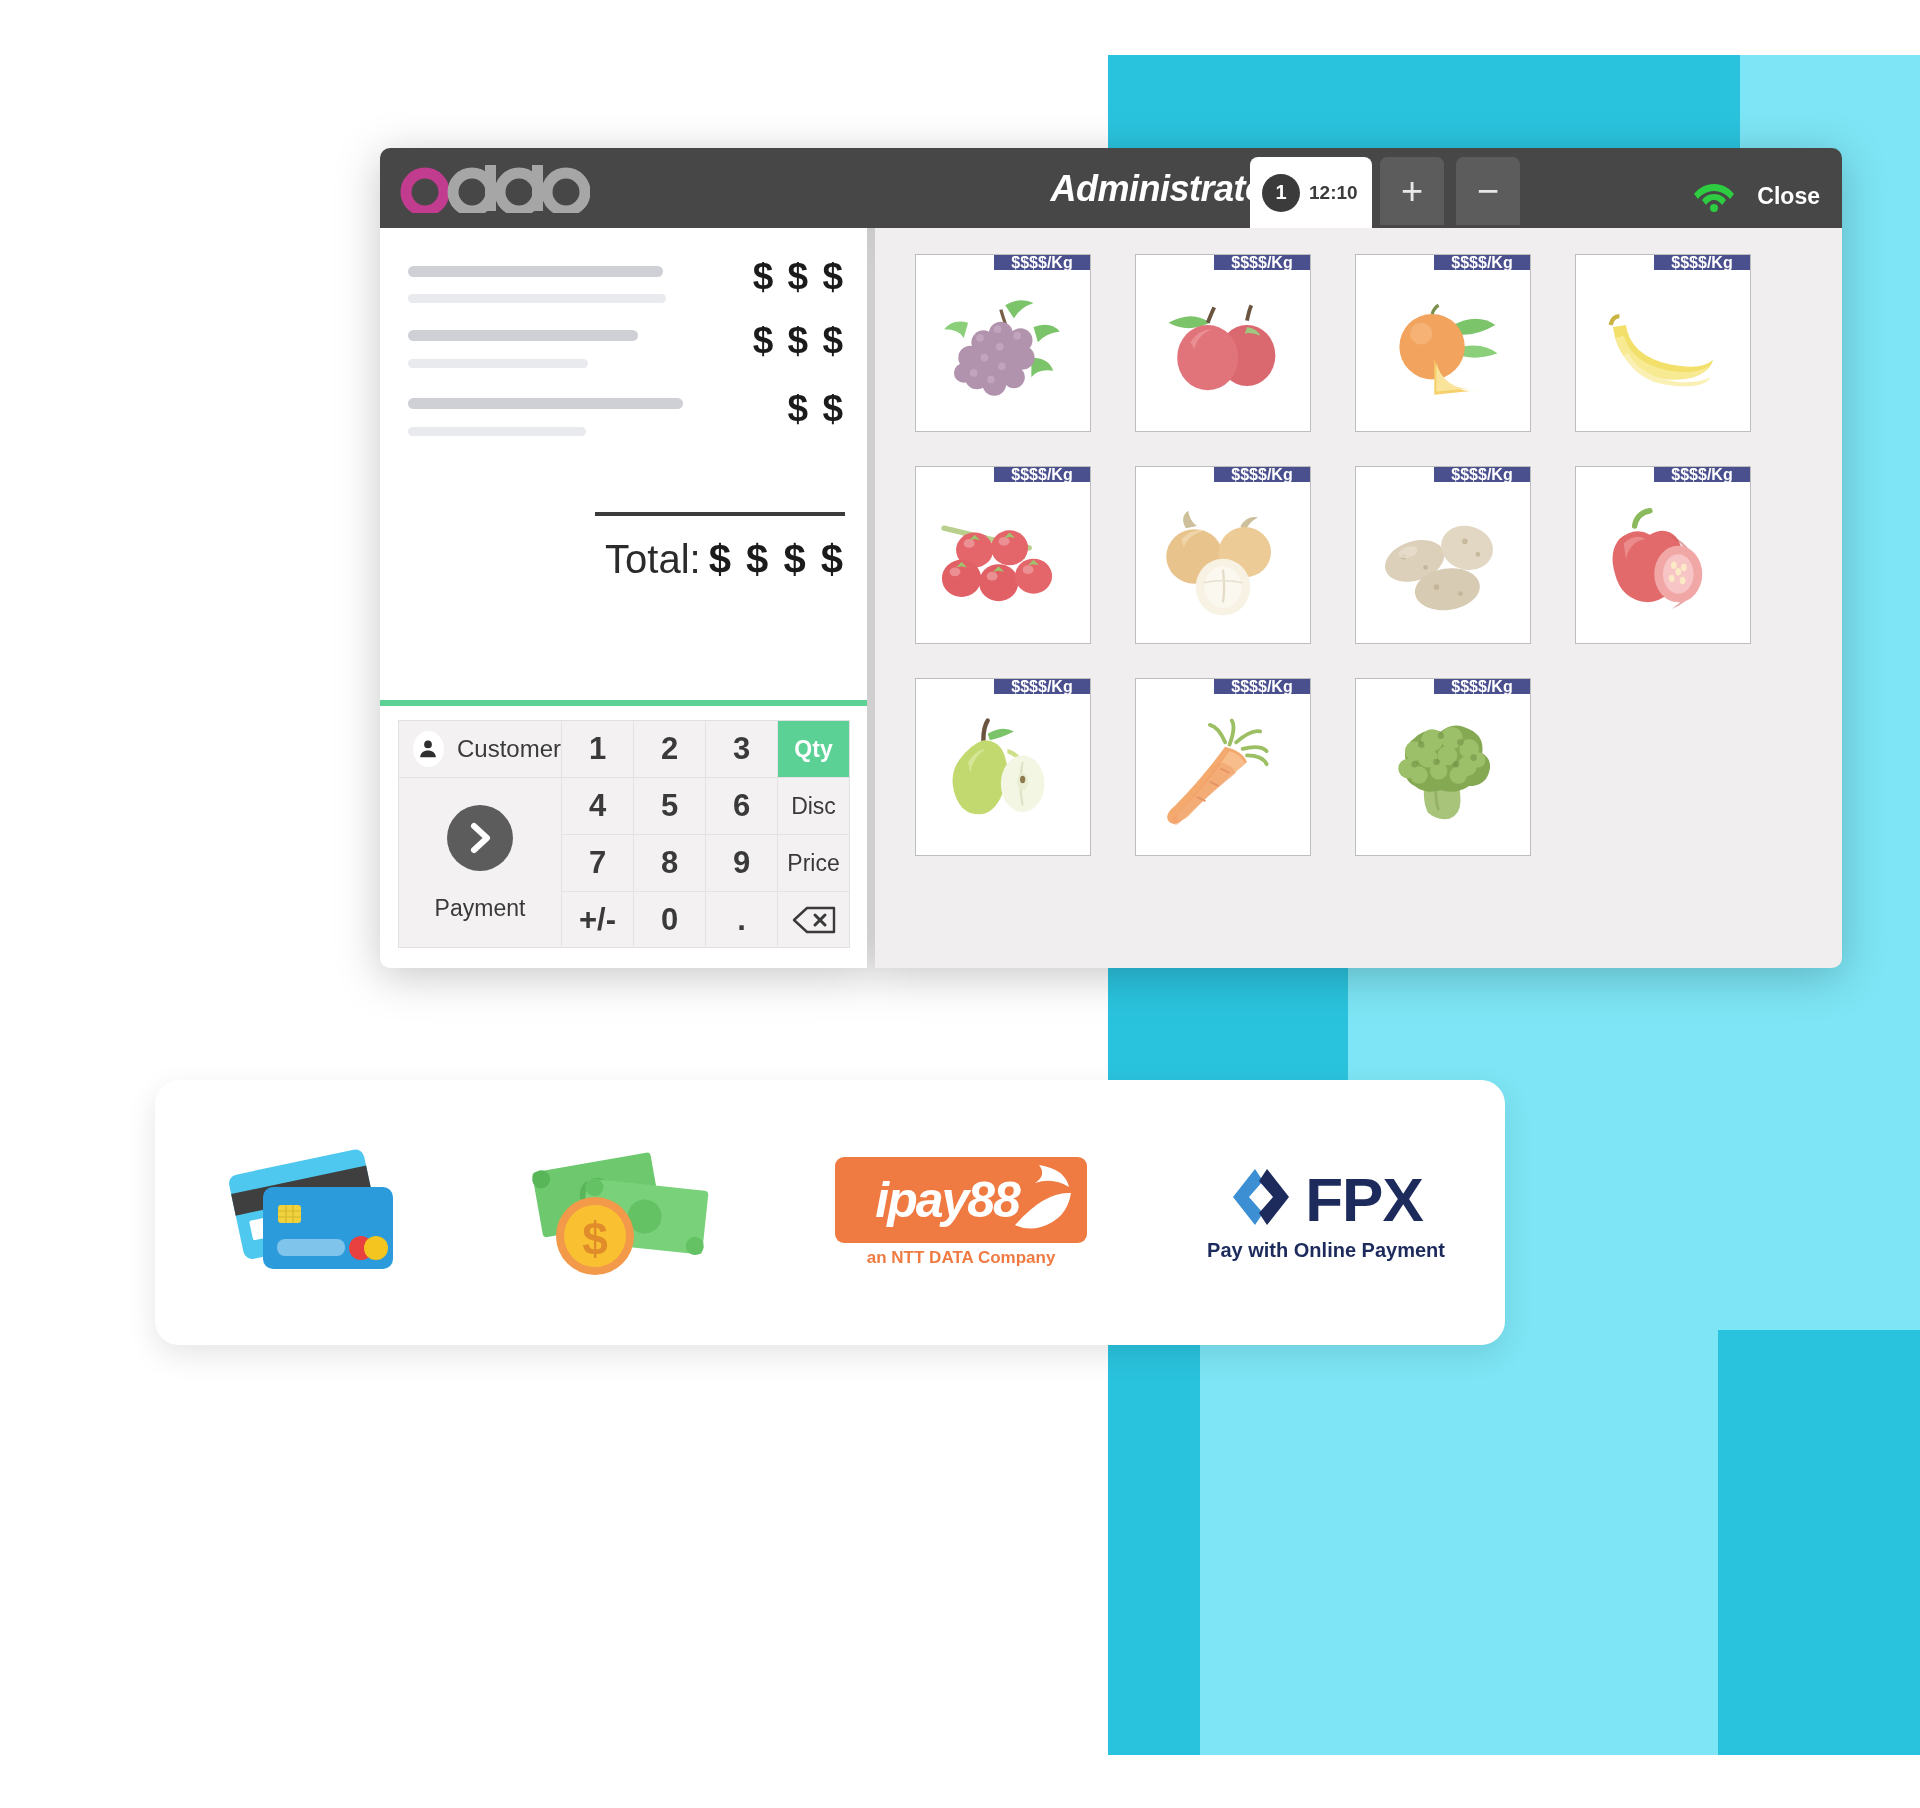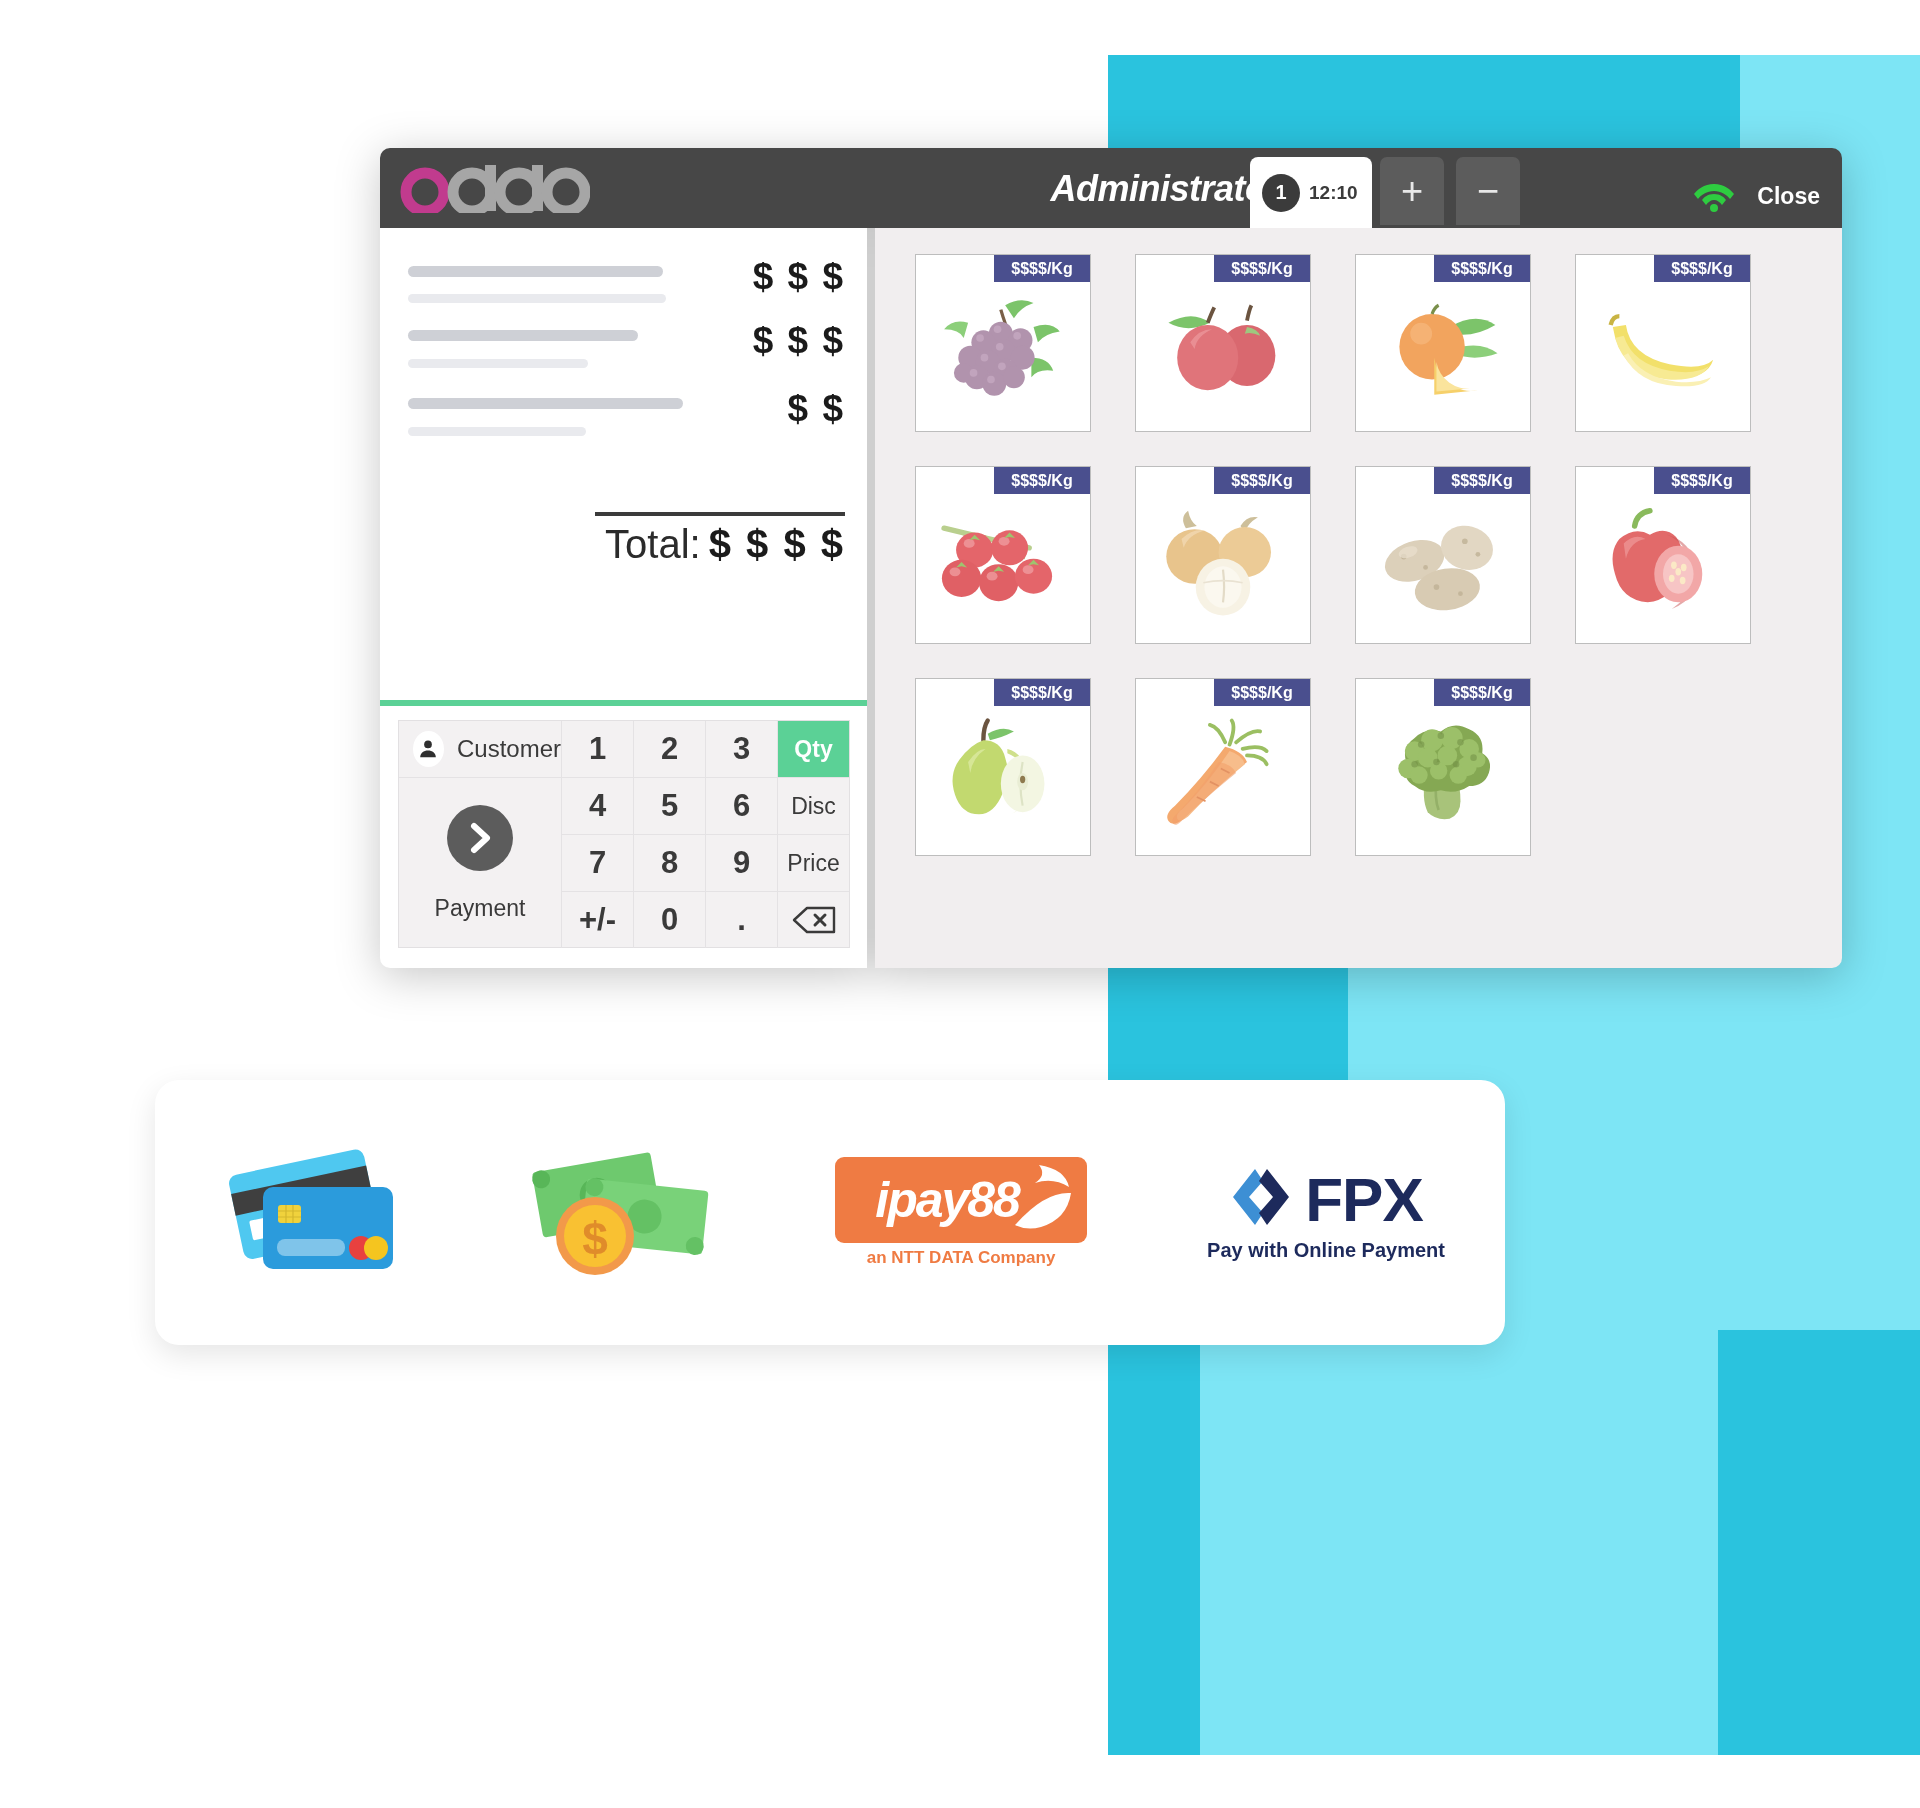--- a/index.html
+++ b/index.html
@@ -77,21 +77,21 @@
   .ph-bar.light { background:#e9eaee; height:9px; }
   .amount {
     position:absolute; right:22px; color:#1b1b1b;
     font-size:37px; font-weight:bold; letter-spacing:2px;
   }
   .total-rule { position:absolute; left:215px; top:284px; width:250px; height:4px; background:#3b3b3b; }
   .total-row {
     position:absolute; left:190px; top:294px; width:275px;
     display:flex; align-items:baseline; justify-content:flex-end; gap:8px;
   }
-  .total-label { font-size:40px; color:#2b2b2b; }
+  .total-label { font-size:40px; color:#2b2b2b;margin-top:15px; }
   .total-amount { font-size:40px; font-weight:bold; color:#1b1b1b; letter-spacing:2px; }
 
   .green-divider { position:absolute; left:0; top:472px; width:487px; height:6px; background:#5bd196; }
 
   .pad-wrap {
     position:absolute; left:18px; top:492px; width:452px; height:228px;
     background:#f3f1f2; border:1px solid #e2e0e2;
   }
   .pad-grid {
     width:100%; height:100%;
@@ -138,21 +138,21 @@
   .product-grid {
     display:grid; grid-template-columns: repeat(4, 176px);
     gap:34px 44px;
   }
   .product-card {
     position:relative; width:176px; height:178px;
     background:#ffffff; border:1px solid #bdbdbd;
     display:flex; align-items:center; justify-content:center;
   }
   .price-badge {
-    position:absolute; right:0; top:0; height:27px; min-width:96px;
+    position:absolute; right:0; top:0; height:15px; min-width:96px;
     background:#4a4f8e; color:#ffffff;
     font-size:16px; font-weight:bold;
     display:flex; align-items:center; justify-content:center;
     padding:0 6px;
   }
   .product-img { width:132px; height:120px; margin-top:14px; }
   .product-img svg { width:100%; height:100%; display:block; }
 
   
   .pay-card {

